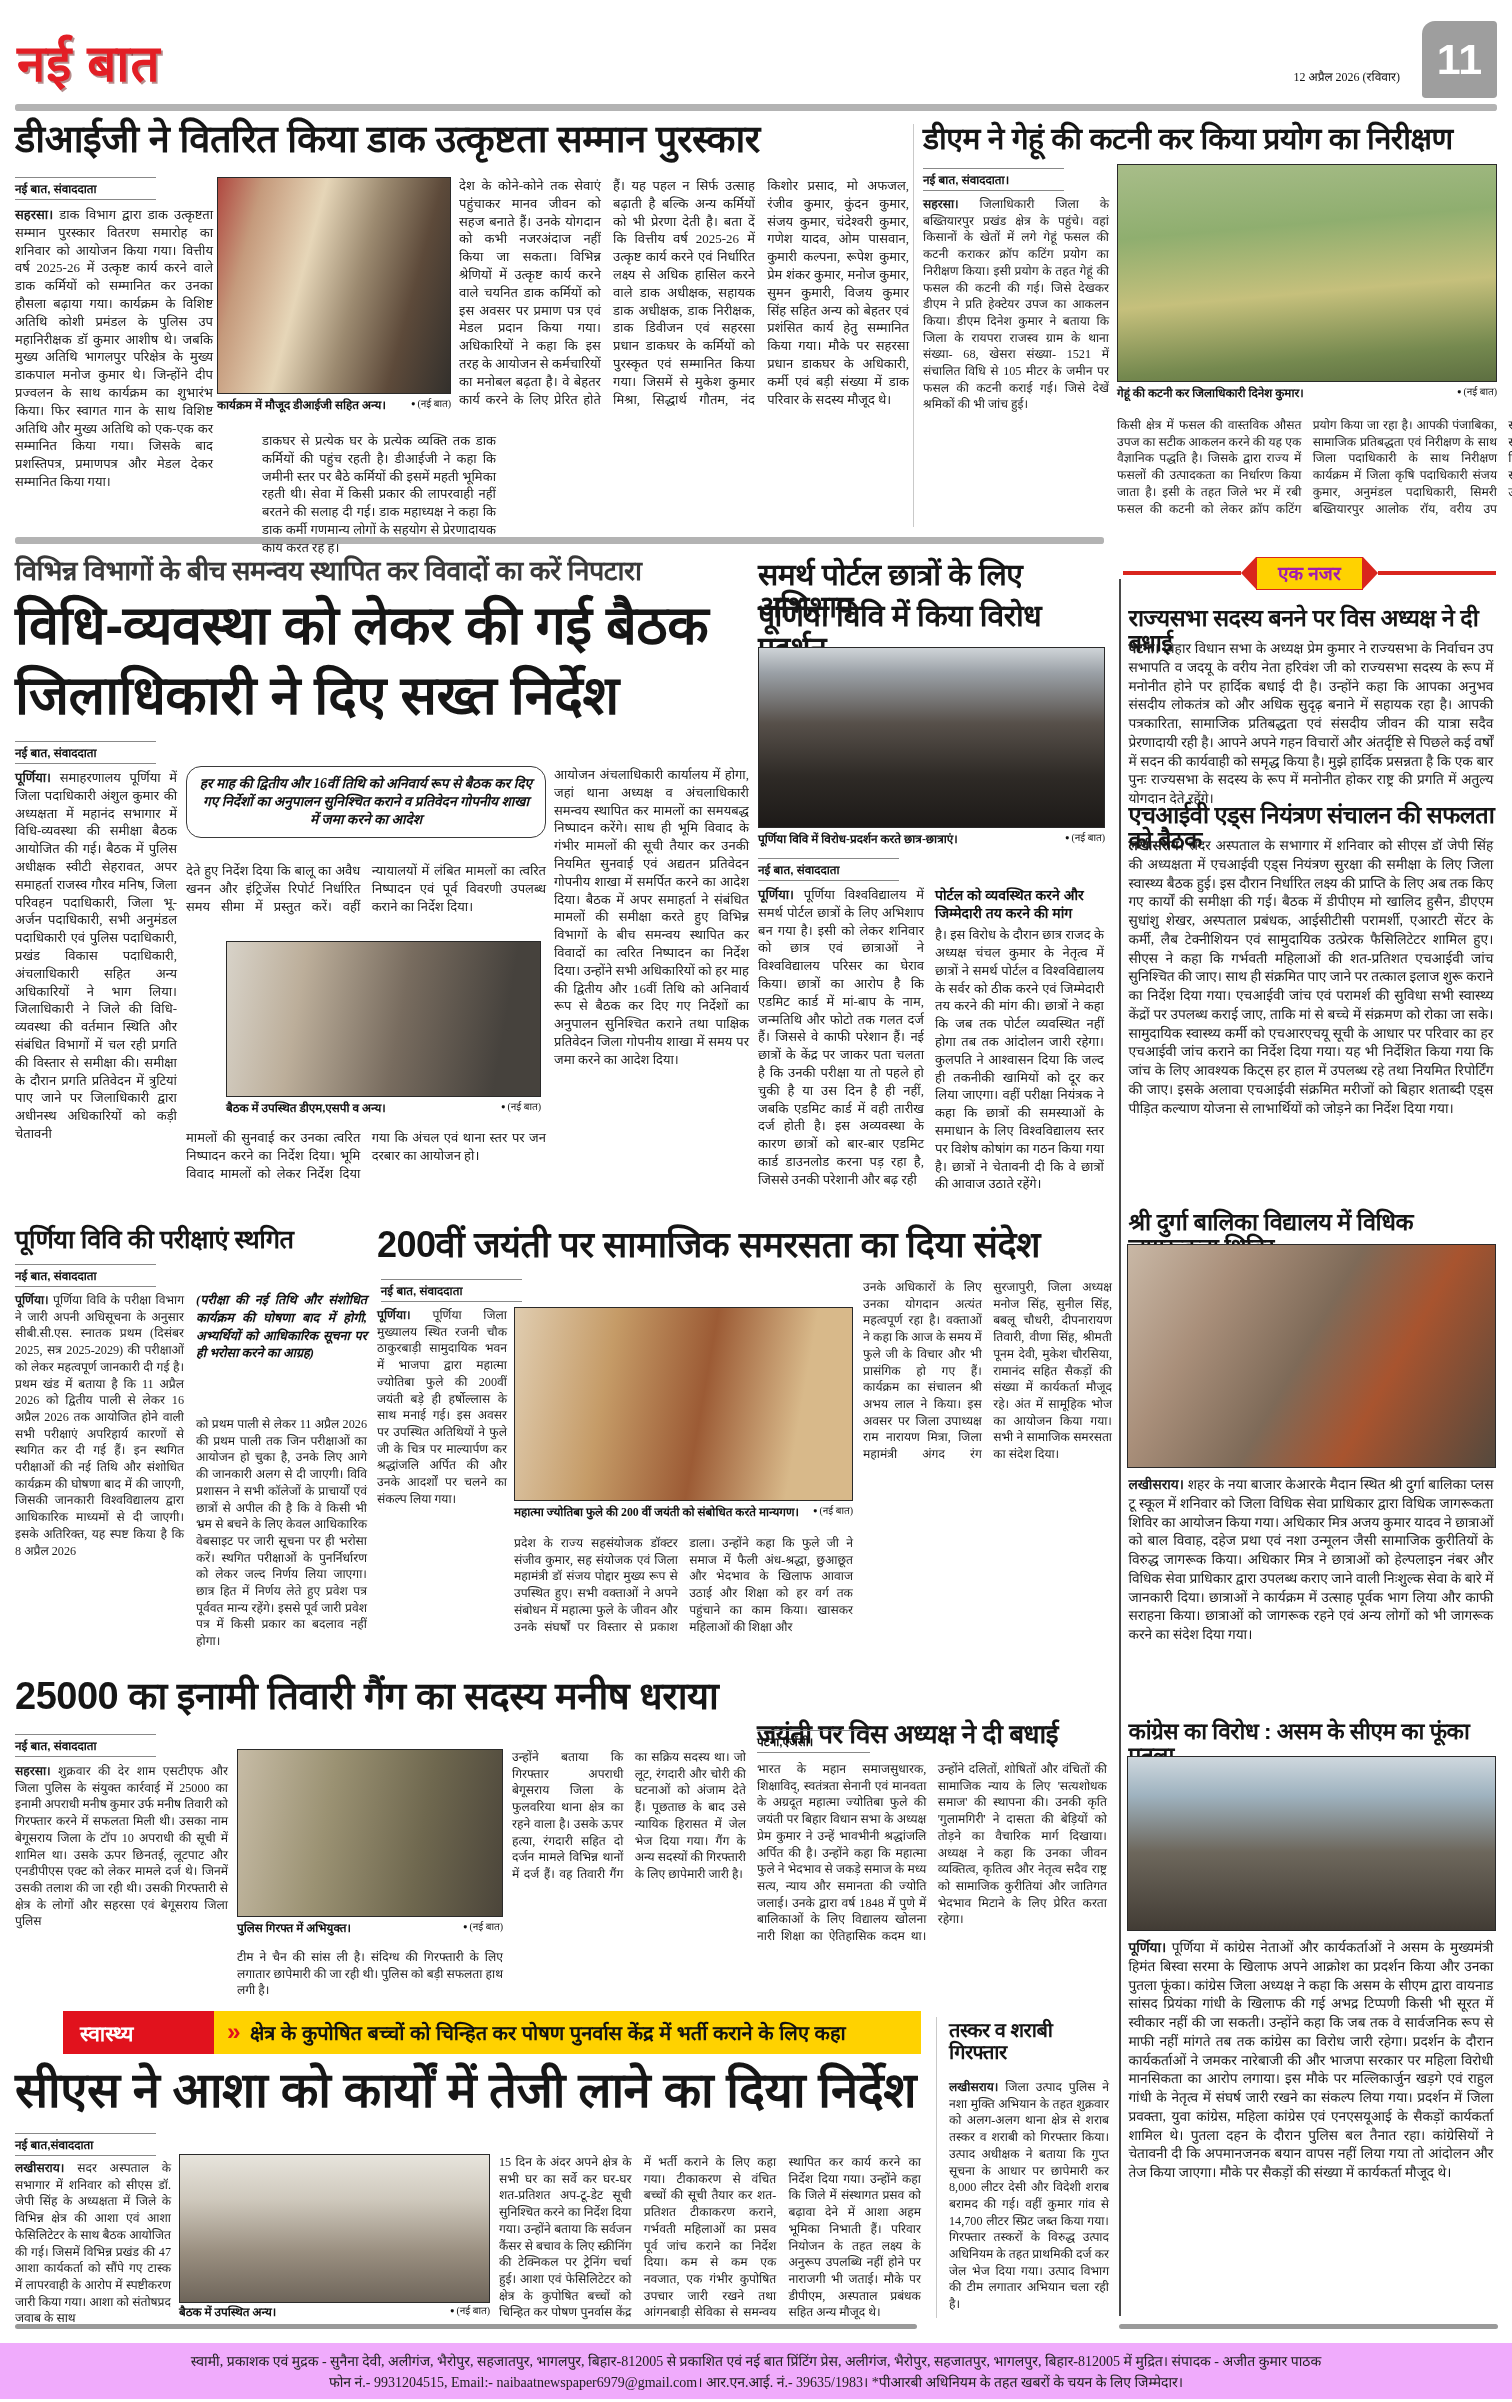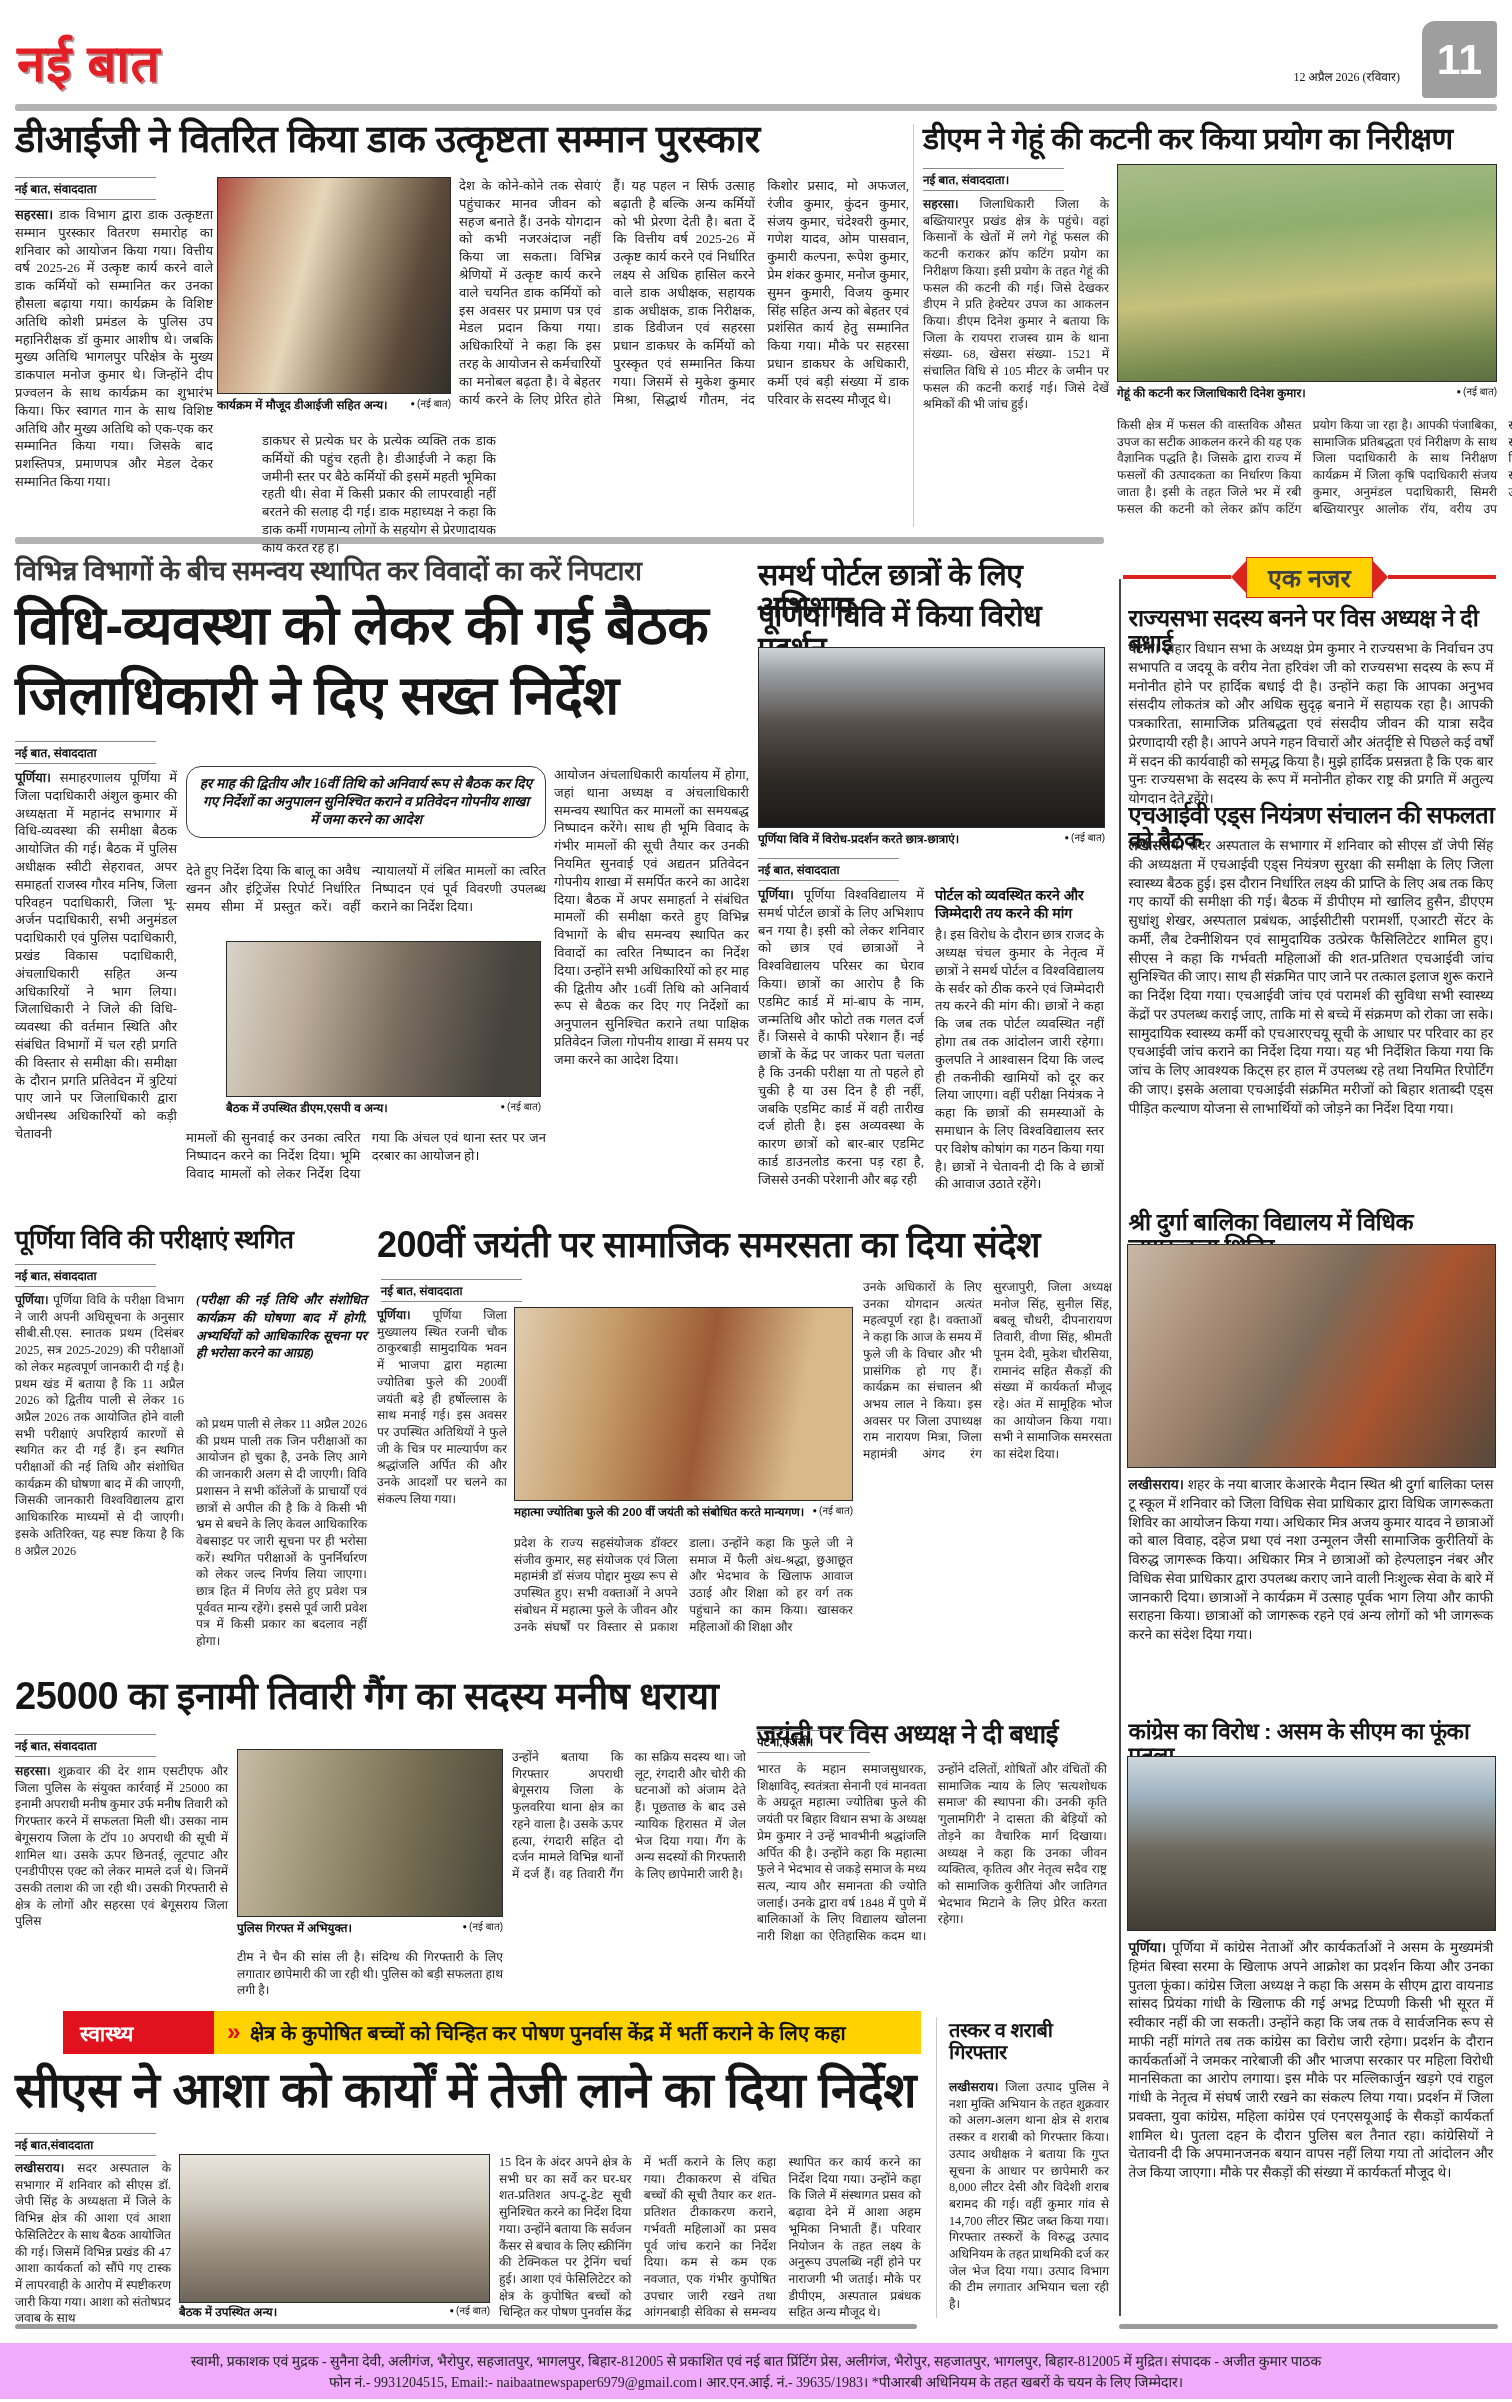--- a/index.html
+++ b/index.html
@@ -7,21 +7,21 @@
   .page{position:relative;width:1512px;height:2402px;background:#ffffff;margin:0 auto;
         font-family:"Liberation Serif",serif;color:#111;overflow:hidden;}
   .abs{position:absolute;}
   .hl{font-family:"Liberation Sans",sans-serif;font-weight:700;color:#161616;line-height:1.08;letter-spacing:-0.5px;}
   .body{font-size:13px;line-height:1.37;text-align:justify;color:#1c1c1c;}
   .small{font-size:12.2px;}
   .dl{font-weight:700;}
   .byline{font-size:11.8px;font-weight:700;font-family:"Liberation Sans",sans-serif;
           border-top:0.9px solid #888;border-bottom:0.9px solid #888;padding:1.9px 0 2.8px;width:141px;}
   .photo{border:0.9px solid #2a2a2a;}
-  .caption{font-size:11.8px;font-weight:700;font-family:Liberation Sans, sans-serif;
+  .caption{font-size:11.8px;font-weight:700;font-family:Liberation Serif, serif;
            display:flex;justify-content:space-between;align-items:flex-start;line-height:1.2;}
   .caption .credit{font-weight:400;font-size:10px;white-space:nowrap;margin-left:5.6px;}
   .caption .credit::before{content:"● ";font-size:7.5px;vertical-align:0.9px;}
   .rule{background:#b3b3b3;border-radius:2.8px;}
   .cols2{column-count:2;column-gap:11.3px;}
   .cols3{column-count:3;column-gap:12.2px;}
   .vline{background:#c9c9c9;width:0.9px;}
 
   
   .logo{font-family:"Liberation Sans",sans-serif;font-weight:800;font-size:51px;color:#e31e25;
@@ -36,21 +36,21 @@
   .hibox{border:1.4px solid #3a3a3a;border-radius:15px;font-style:italic;font-size:13.7px;font-weight:600;
          padding:7.5px 12.2px;text-align:center;line-height:1.35;}
   .notebox{font-style:italic;font-size:12.7px;font-weight:600;line-height:1.4;text-align:justify;}
 
   
   .banner{display:flex;align-items:center;}
   .banner .bline{flex:1;height:3.8px;background:#d9251d;}
   .banner .tri-l{width:0;height:0;border-top:16px solid transparent;border-bottom:16px solid transparent;border-right:15px solid #d9251d;}
   .banner .tri-r{width:0;height:0;border-top:16px solid transparent;border-bottom:16px solid transparent;border-left:15px solid #d9251d;}
   .banner .ybox{background:#ffd200;border:1.9px solid #d9251d;padding:2.8px 21px;font-family:"Liberation Sans",sans-serif;
-         font-weight:800;font-size:25px;color:#404040;}
+         font-weight:800;font-size:19px;color:#a21caf;}
 
   
   .band{display:flex;align-items:stretch;height:43px;margin-left:48px;}
   .band .redlabel{background:#e1121d;color:#fff;font-family:"Liberation Sans",sans-serif;font-weight:800;
          font-size:21px;display:flex;align-items:center;padding:0 17px;width:151px;}
   .band .ystrip{background:#ffd200;flex:1;display:flex;align-items:center;gap:9.4px;padding:0 13px;}
   .band .chev{color:#e1121d;font-size:24.5px;font-weight:800;font-family:"Liberation Sans",sans-serif;line-height:1;}
   .band .ytext{font-family:"Liberation Sans",sans-serif;font-weight:800;font-size:20px;color:#111;}
 
   

